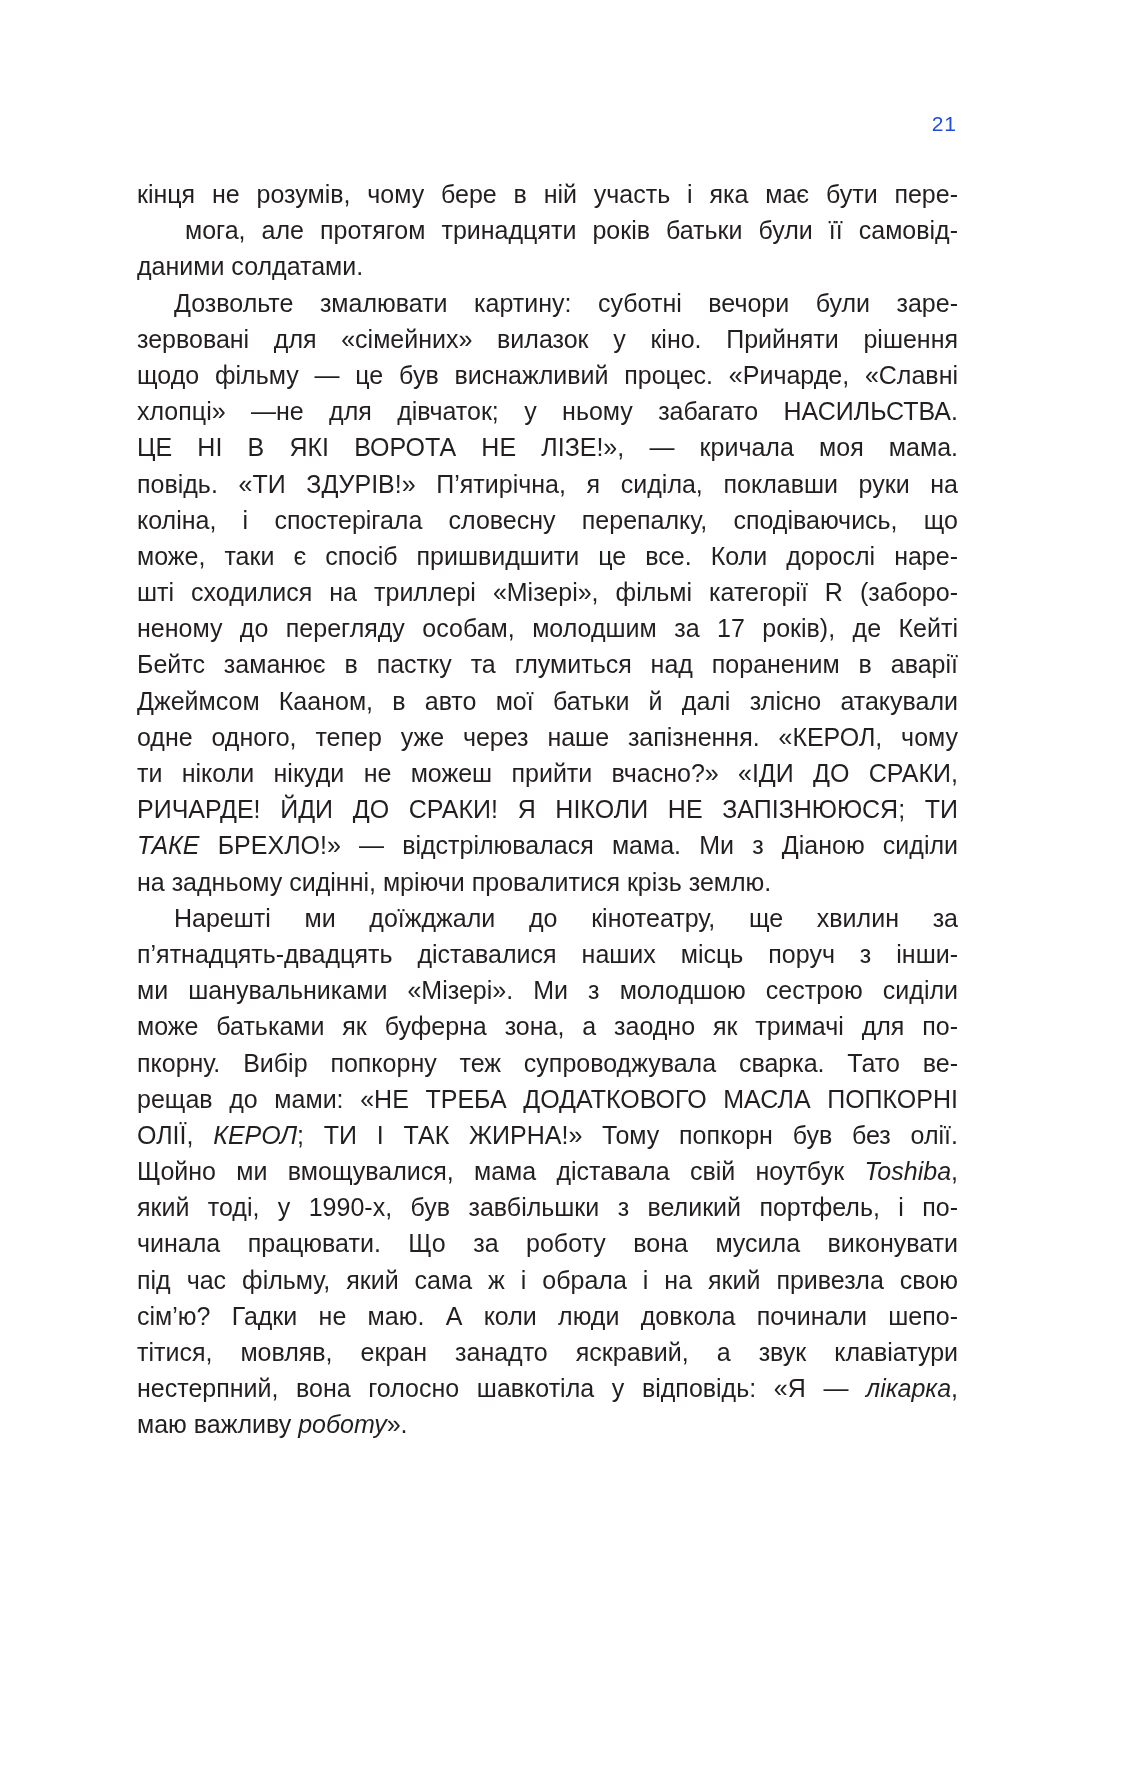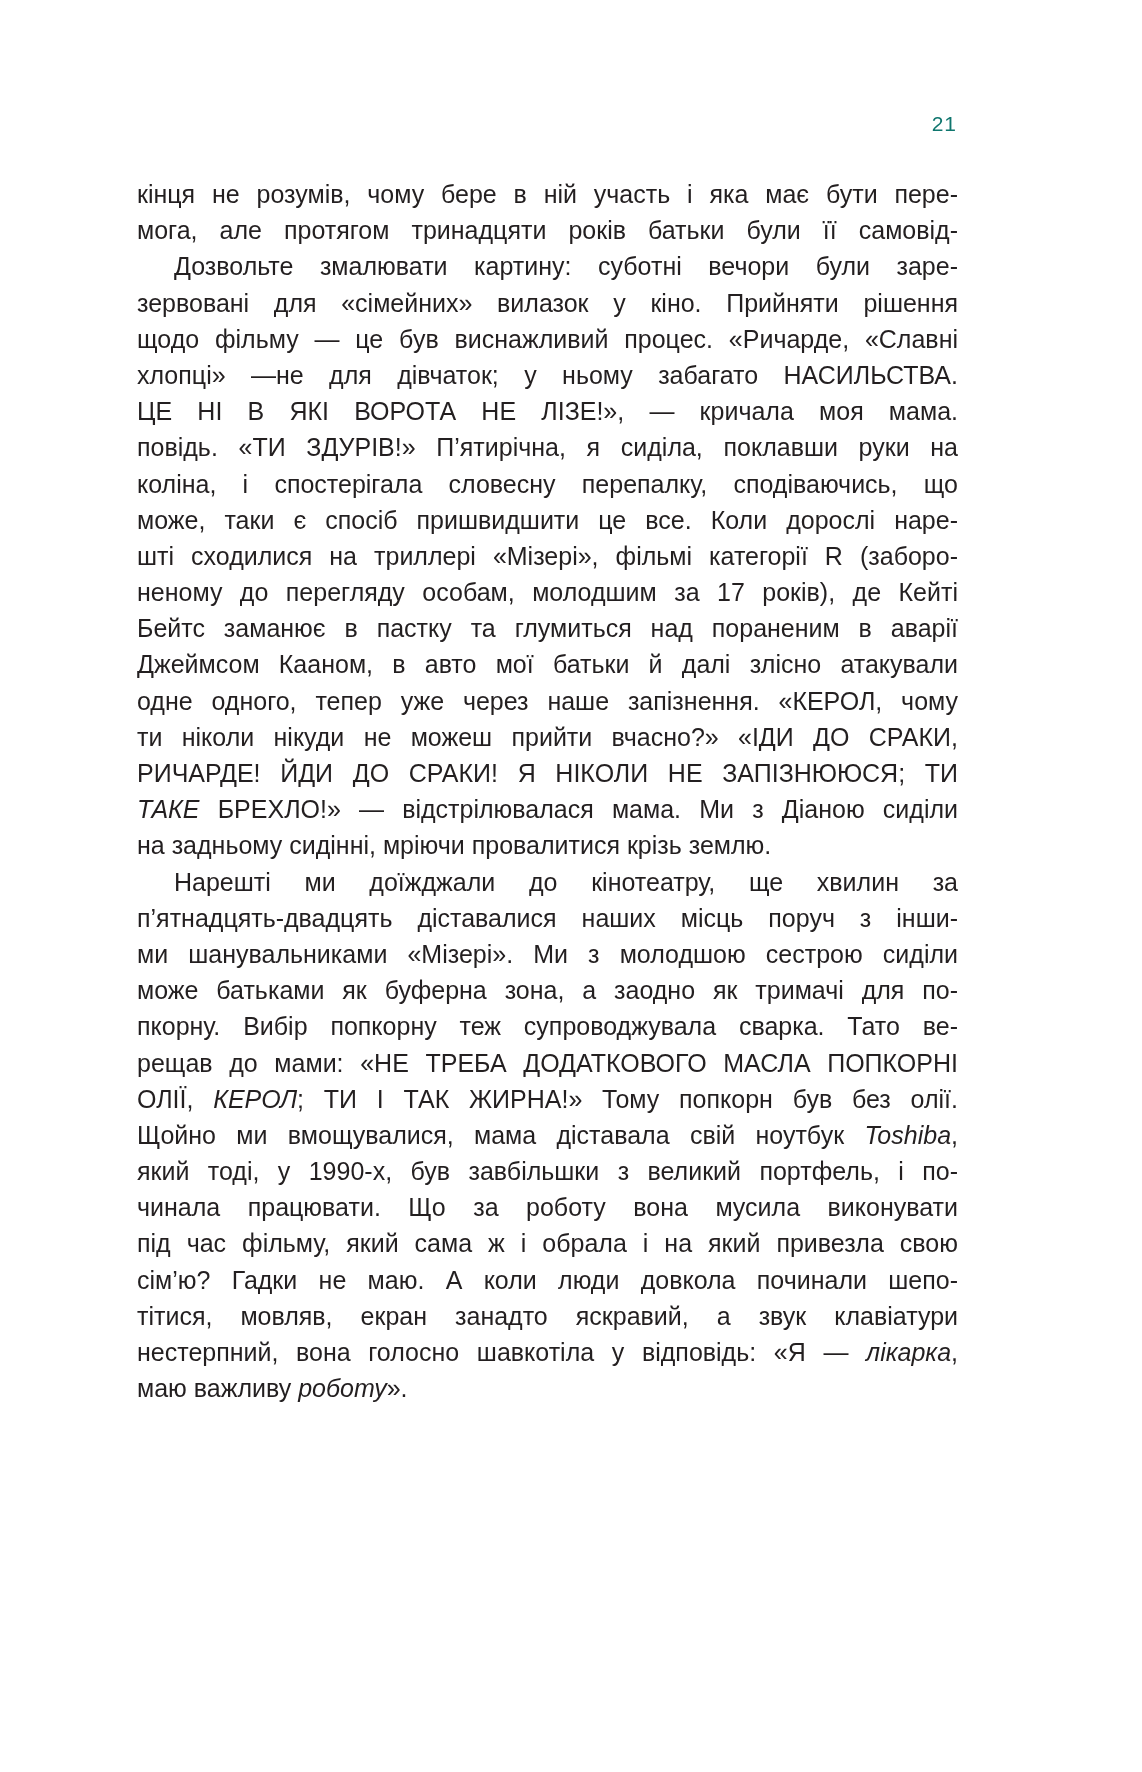--- a/index.html
+++ b/index.html
@@ -14,21 +14,21 @@
       overflow: hidden;
       color: #231f20;
     }
     .page-number {
       position: absolute;
       top: 112px;
       right: 185px;
       font-family: "Liberation Sans", sans-serif;
       font-size: 21px;
       letter-spacing: 1px;
-      color: #0f766e;
+      color: #1d4ed8;
     }
     .text-block {
       position: absolute;
       top: 176px;
       left: 137px;
       width: 821px;
       font-family: Liberation Sans, sans-serif;
       font-size: 25px;
       line-height: 36.2px;
       text-align: justify;
@@ -51,21 +51,22 @@
     em { font-style: italic; }
   </style>
 </head>
 <body>
 
 <div class="page-number">21</div>
 
 <div class="text-block" id="text-block">
     <div>
       <span class="line"><span style="white-space: normal;">кінця не розумів, чому бере в ній участь і яка має бути пере-</span></span>
-      <span class="line"><span style="white-space: normal;">мога, але протягом тринадцяти років батьки були її самовід-</span></span>
+      <span class="line"><span style="white-space: normal; margin-left: 48px;">мога, але протягом тринадцяти років батьки були її самовід-</span></span>
+      <span class="line last"><span style="white-space: normal;">даними солдатами.</span></span>
     </div>
     <div>
       <span class="line indent"><span style="white-space: normal;">Дозвольте змалювати картину: суботні вечори були заре-</span></span>
       <span class="line"><span style="white-space: normal;">зервовані для «сімейних» вилазок у кіно. Прийняти рішення</span></span>
       <span class="line"><span style="white-space: normal;">щодо фільму — це був виснажливий процес. «Ричарде, «Славні</span></span>
       <span class="line"><span style="white-space: normal; margin-top: 12px;">хлопці» —не для дівчаток; у ньому забагато НАСИЛЬСТВА.</span></span>
       <span class="line"><span style="white-space: normal;">ЦЕ НІ В ЯКІ ВОРОТА НЕ ЛІЗЕ!», — кричала моя мама.</span></span>
       <span class="line"><span style="white-space: normal;">повідь. «ТИ ЗДУРІВ!» П’ятирічна, я сиділа, поклавши руки на</span></span>
       <span class="line"><span style="white-space: normal;">коліна, і спостерігала словесну перепалку, сподіваючись, що</span></span>
       <span class="line"><span style="white-space: normal;">може, таки є спосіб пришвидшити це все. Коли дорослі наре-</span></span>

